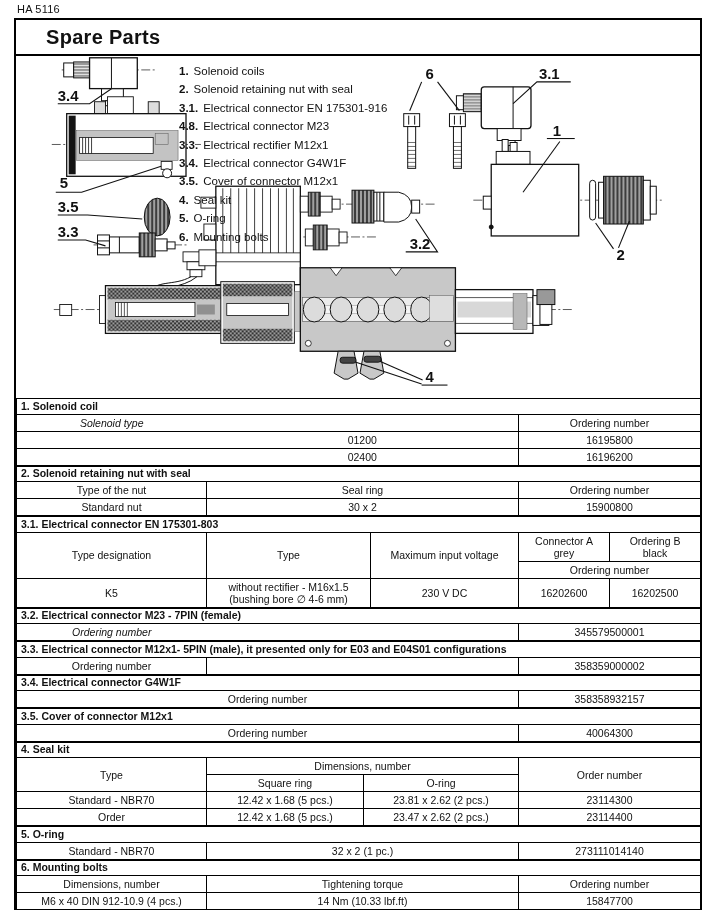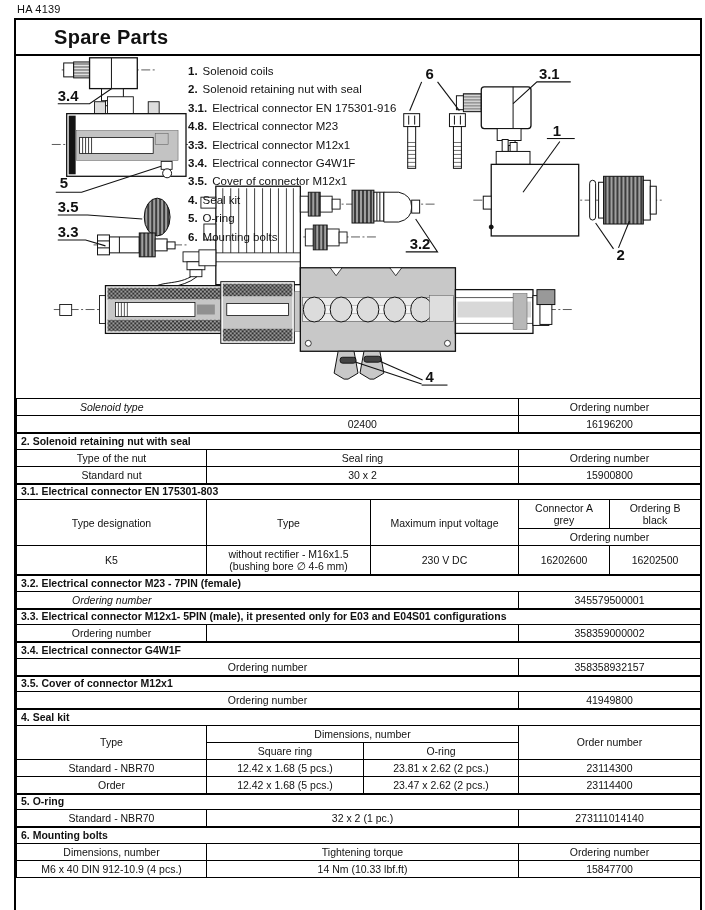--- a/index.html
+++ b/index.html
@@ -1,36 +1,36 @@
 <!DOCTYPE html>
 <html><head>
 <meta charset="utf-8">
 <style>
   html,body{margin:0;padding:0;background:#fff;}
   body{width:705px;height:910px;position:relative;font-family:"Liberation Sans","DejaVu Sans",sans-serif;color:#111;overflow:hidden;}
   .doc-code{position:absolute;left:17px;top:3px;font-size:11px;letter-spacing:.2px;}
   .page{position:absolute;left:14px;top:18px;width:684px;height:892px;border:2px solid #000;border-bottom:none;background:#fff;}
   .title-bar{height:36px;border-bottom:2px solid #000;display:flex;align-items:center;padding-left:22px;box-sizing:border-box;}
-  .title-bar h1{margin:16px;font-size:20px;font-weight:bold;letter-spacing:.3px;}
+  .title-bar h1{margin:8px;font-size:20px;font-weight:bold;letter-spacing:.3px;}
   .diagram{position:relative;height:342px;}
   .diagram svg{position:absolute;left:0;top:0;}
-  .parts-list{position:absolute;left:172px;top:6px;font-size:11.5px;line-height:18.4px;white-space:nowrap;}
+  .parts-list{position:absolute;left:163px;top:6px;font-size:11.5px;line-height:18.4px;white-space:nowrap;}
   .parts-list .num{font-weight:bold;margin-right:5px;}
   
   .tbl{width:100%;border-collapse:collapse;table-layout:fixed;}
   .tbl td{border:1px solid #000;font-size:10.5px;line-height:12px;text-align:center;padding:2px 3px;vertical-align:middle;overflow:hidden;}
   .tbl td.sec{font-weight:bold;text-align:left;padding:1.5px 4px;line-height:11.5px;}
   .tbl td.sec .rest{font-weight:bold;}
   td.bh{border-right:hidden;font-style:italic;}
   .svg-label{font-family:"Liberation Sans","DejaVu Sans",sans-serif;font-size:15px;font-weight:bold;fill:#111;}
 </style>
 </head>
 <body>
 
-<div class="doc-code">HA 4139</div>
+<div class="doc-code">HA 5116</div>
 
 <div class="page">
   <div class="title-bar">
     <h1>Spare Parts</h1>
   </div>
 
   <div class="diagram">
     <svg width="684" height="342" viewBox="0 0 688 342">
       <defs>
         <pattern id="xh" width="4" height="4" patternUnits="userSpaceOnUse">
@@ -296,40 +296,48 @@
         <text class="svg-label" x="396" y="193">3.2</text>
         <text class="svg-label" x="412" y="327">4</text>
       </g>
     </svg>
 
     <div class="parts-list">
       <div><span class="num">1.</span><span>Solenoid coils</span></div>
       <div><span class="num">2.</span><span>Solenoid retaining nut with seal</span></div>
       <div><span class="num">3.1.</span><span>Electrical connector EN 175301-916</span></div>
       <div><span class="num">4.8.</span><span>Electrical connector M23</span></div>
-      <div><span class="num">3.3.</span><span>Electrical connector M12x1</span></div>
+      <div><span class="num">3.3.</span><span>Electrical rectifier M12x1</span></div>
       <div><span class="num">3.4.</span><span>Electrical connector G4W1F</span></div>
       <div><span class="num">3.5.</span><span>Cover of connector M12x1</span></div>
       <div><span class="num">4.</span><span>Seal kit</span></div>
       <div><span class="num">5.</span><span>O-ring</span></div>
       <div><span class="num">6.</span><span>Mounting bolts</span></div>
     </div>
   </div>
 
   <table class="tbl">
     <colgroup>
         <col style="width:190px">
         <col style="width:312px">
         <col style="width:182px">
       </colgroup>
     <tbody>
+        <tr>
+          <td class="sec" colspan="3">1.  Solenoid coil</td>
+        </tr>
     <tr>
       <td class="bh">Solenoid type</td>
       <td></td>
       <td>Ordering number</td>
+    </tr>
+    <tr>
+      <td class="bh"></td>
+      <td>01200</td>
+      <td>16195800</td>
     </tr>
     <tr>
       <td class="bh"></td>
       <td>02400</td>
       <td>16196200</td>
     </tr>
   </tbody>
     </table>
 
   <table class="tbl">
@@ -454,21 +462,21 @@
         <col style="width:190px">
         <col style="width:312px">
         <col style="width:182px">
       </colgroup>
     <tbody>
         <tr>
           <td class="sec" colspan="3">3.5.  Cover of connector M12x1</td>
         </tr>
     <tr>
       <td colspan="2">Ordering number</td>
-      <td>41949800</td>
+      <td>40064300</td>
     </tr>
   </tbody>
     </table>
 
   <table class="tbl">
     <colgroup>
         <col style="width:190px">
         <col style="width:157px">
         <col style="width:155px">
         <col style="width:182px">

